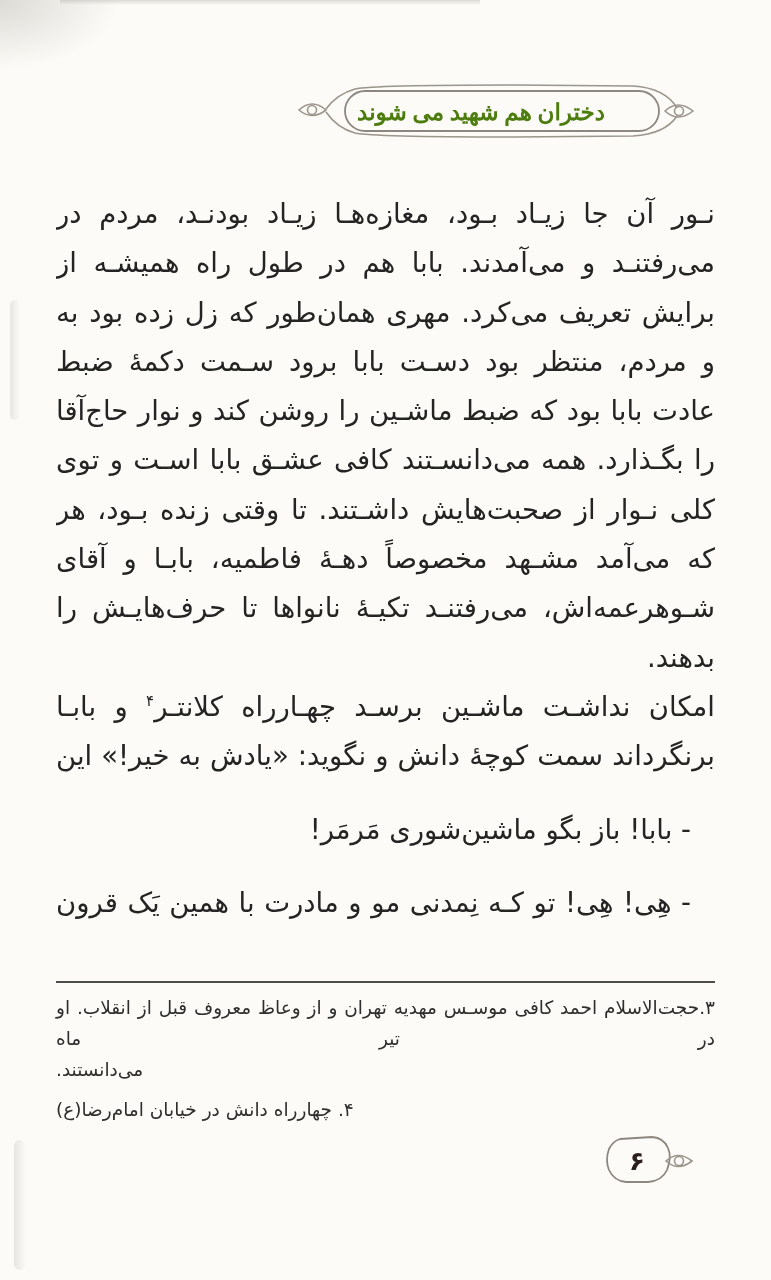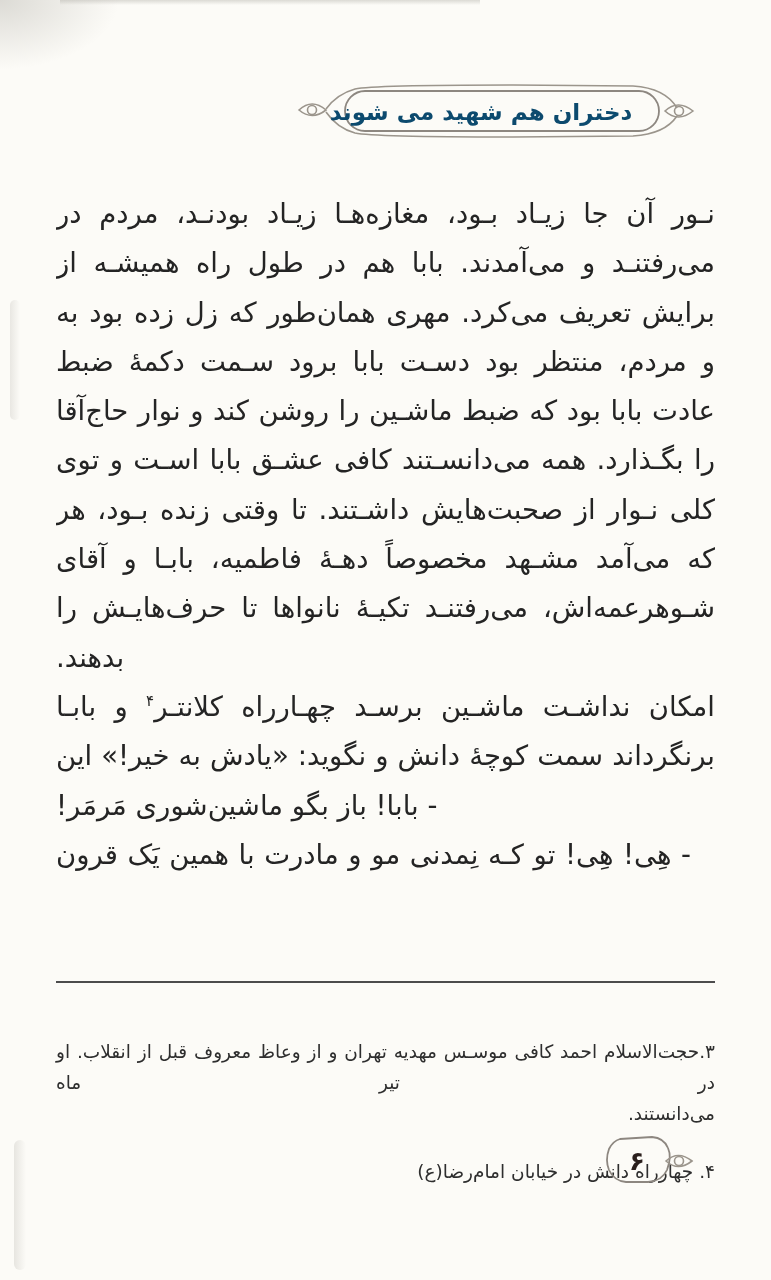--- a/index.html
+++ b/index.html
@@ -20,45 +20,45 @@
   .smudge-leftedge{left:10px;top:300px;width:10px;height:120px;
     background:linear-gradient(to right,rgba(175,172,165,.25),rgba(175,172,165,0));border-radius:6px;}
   .smudge-bottomleft{left:14px;top:1140px;width:12px;height:130px;
     background:linear-gradient(to right,rgba(175,172,165,.28),rgba(175,172,165,0));border-radius:6px;}
 
   
   .header-ornament{position:absolute;left:293px;top:76px;width:440px;height:72px;}
   .header-title{
     position:absolute;left:345px;top:90px;width:272px;height:44px;
     display:flex;align-items:center;justify-content:center;
-    font-size:23px;font-weight:bold;color:#0c4a6e;letter-spacing:0;
-    direction:rtl;white-space:nowrap;
+    font-size:23px;font-weight:bold;color:#4d7c0f;letter-spacing:0;
+    direction:rtl;white-space:nowrap;font-family:Liberation Serif, serif;
   }
 
   
   .text-block{
     position:absolute;left:56px;top:189px;width:659px;
     direction:rtl;font-size:27.5px;line-height:49.3px;color:#242424;
   }
   .bl{height:49.3px;white-space:nowrap;}
   .bl.j{white-space:normal;text-align:justify;text-align-last:justify;overflow:hidden;}
-  .bl.r{text-align:left;}
-  .bl.indent{padding-right:24px;}
+  .bl.r{text-align:right;}
+  .bl.indent{padding-right:24px;margin-top:24px;}
   .fn-ref{font-size:15px;vertical-align:super;line-height:0;}
 
   
   .fn-sep{position:absolute;left:56px;top:981px;width:659px;height:2px;background:#4c4c4c;}
   .fn-block{
     position:absolute;left:56px;top:992px;width:659px;
     direction:rtl;font-size:18.5px;line-height:31px;color:#2e2e2e;
   }
   .fl{min-height:31px;}
-  .fl.j{text-align:justify;text-align-last:justify;margin-top:44px;}
-  .fl.r{text-align:right;}
-  .fl.gap{margin-top:27px;}
+  .fl.j{text-align:justify;text-align-last:justify;}
+  .fl.r{text-align:left;}
+  .fl.gap{margin-top:9px;}
 
   
   .pagenum-ornament{position:absolute;left:596px;top:1130px;width:110px;height:62px;}
   .pagenum{
     position:absolute;left:606px;top:1138px;width:62px;height:46px;
     display:flex;align-items:center;justify-content:center;
     font-size:26px;font-weight:bold;color:#2a1f1c;direction:rtl;
   }
 
   svg .orn{fill:none;stroke:#9b958c;stroke-width:1.6;}

